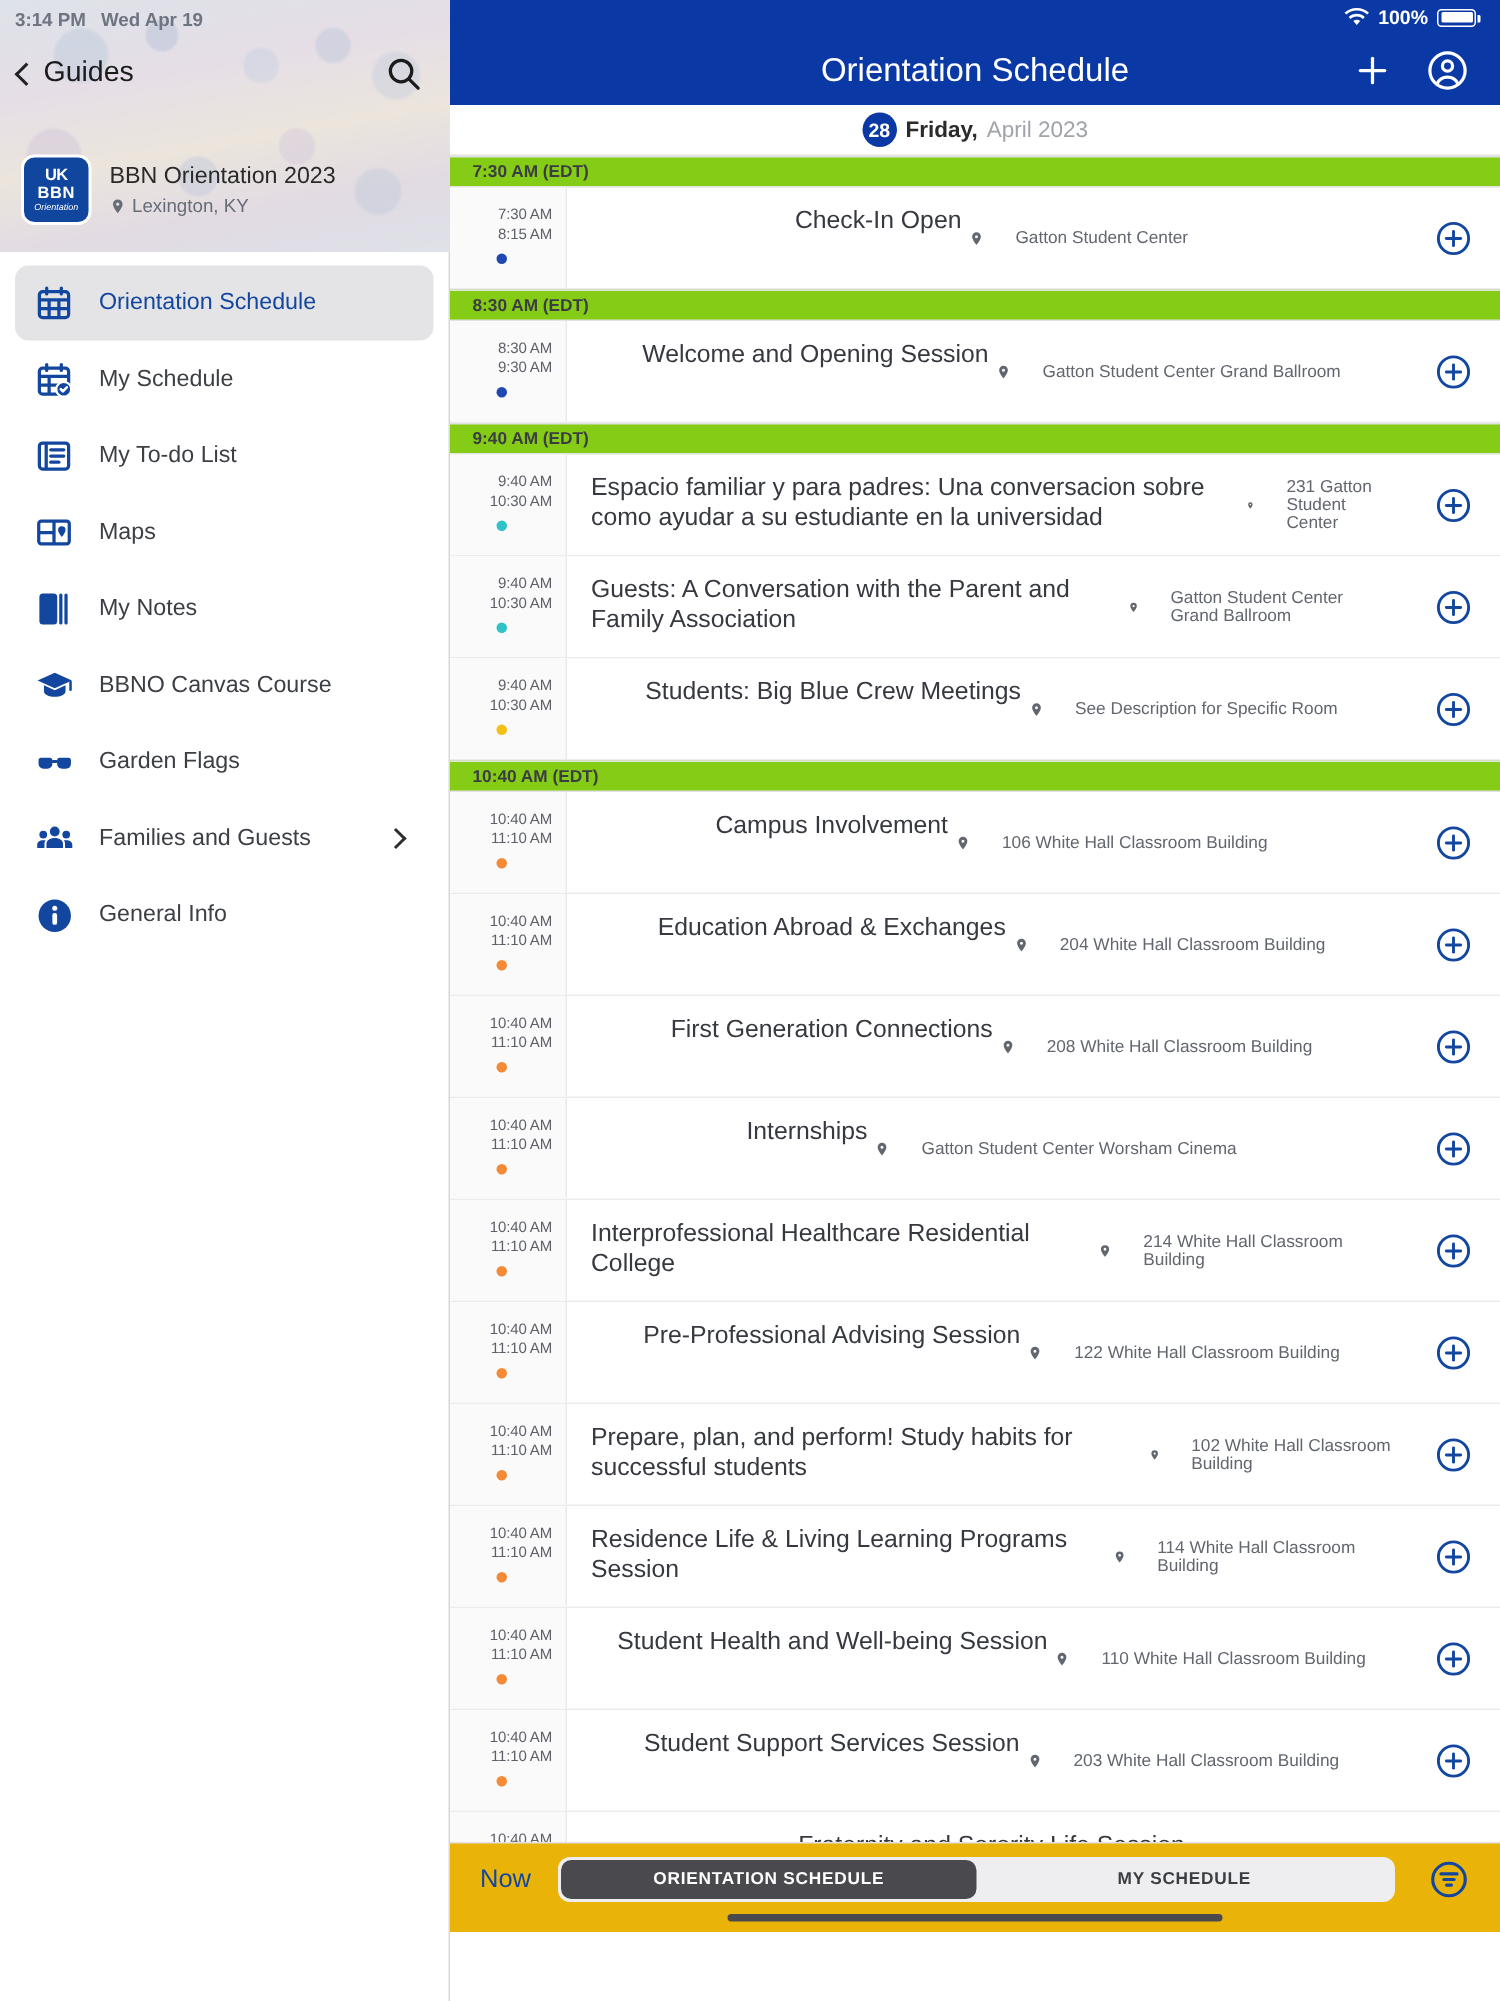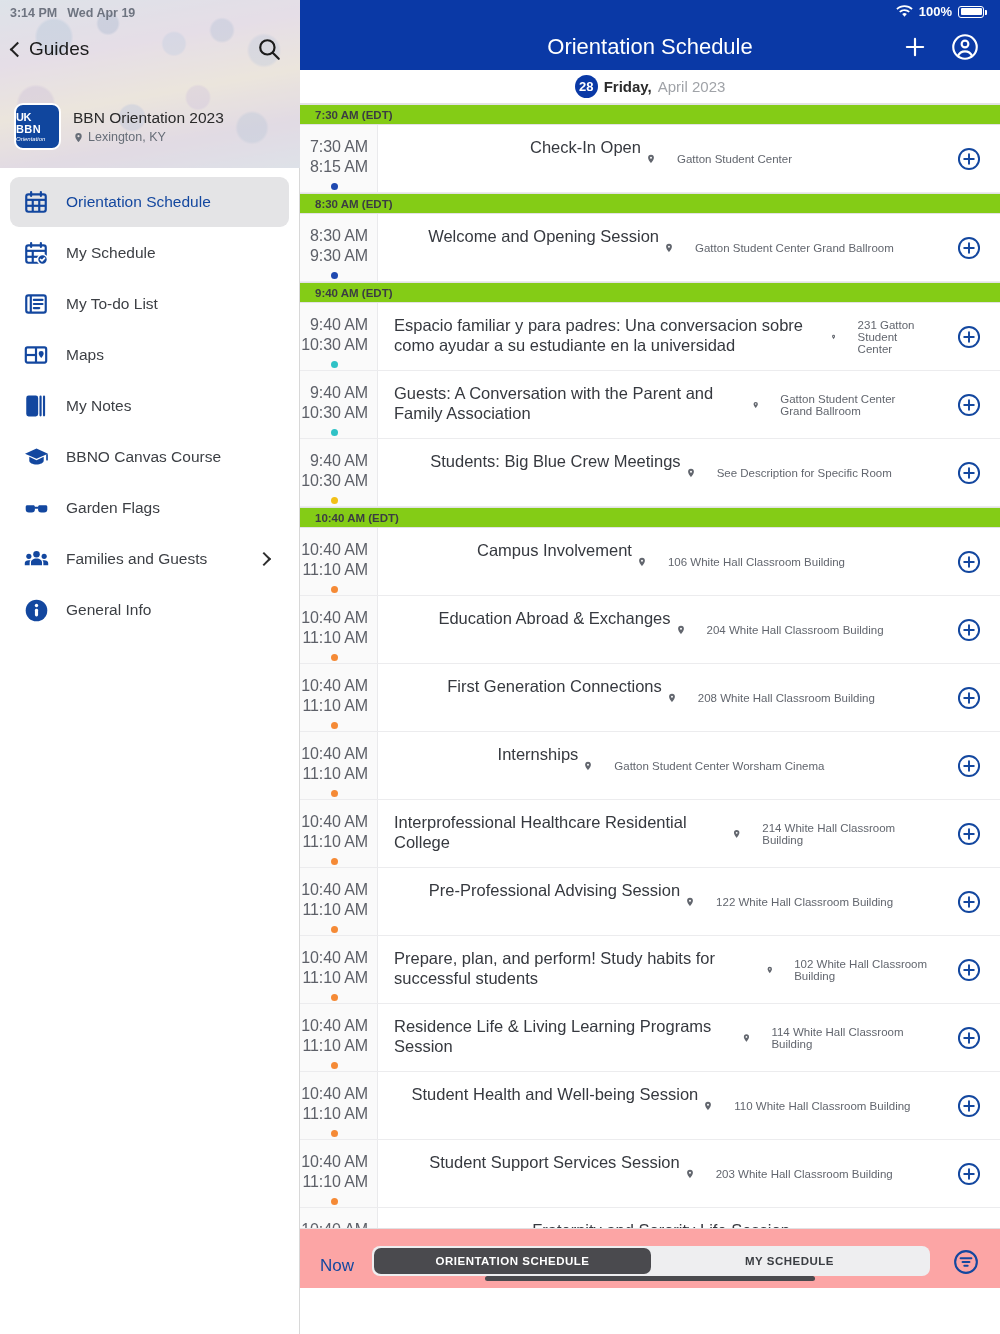--- a/index.html
+++ b/index.html
@@ -60,21 +60,21 @@
   }
   .back-label { font-size: 19px; color: #1b1b1b; }
   .search-ico { width: 26px; height: 26px; cursor: pointer; }
   .event-card {
     position: absolute; bottom: 18px; left: 14px; right: 10px;
     display: flex; align-items: center; gap: 12px; z-index: 5;
   }
   .event-logo {
     width: 47px; height: 47px; border-radius: 9px;
     background: #10469e; border: 2px solid #fff;
-    display: flex; flex-direction: column; justify-content: center;
+    display: flex; flex-direction: column; align-items: center; justify-content: center;
     color: #fff; flex: 0 0 47px; line-height: 1;
   }
   .event-logo .uk { font-size: 11px; font-weight: 700; letter-spacing: -.5px; }
   .event-logo .bbn { font-size: 11px; font-weight: 800; letter-spacing: .4px; margin-top: 1px; }
   .event-logo .ori { font-size: 6px; font-style: italic; margin-top: 1px; }
   .event-meta { display: flex; flex-direction: column; gap: 3px; }
   .event-title { font-size: 15.5px; color: #2a2a2a; font-weight: 400; }
   .event-loc { display: flex; align-items: center; gap: 4px; font-size: 12.5px; color: #666d77; }
 
   .menu { padding: 8px 0 0 0; }
@@ -157,32 +157,32 @@
     border-bottom: 1px solid #ececee;
     cursor: pointer;
   }
   .ev-time {
     width: 78px; flex: 0 0 78px;
     background: #fafafa;
     border-right: 1px solid #eaeaec;
     display: flex; flex-direction: column; align-items: flex-end;
     padding: 13px 9px 0 0; gap: 2px;
   }
-  .ev-time .t { font-size: 16px; color: #5d6068; letter-spacing: -.1px; }
+  .ev-time .t { font-size: 10px; color: #5d6068; letter-spacing: -.1px; }
   .ev-dot { width: 7px; height: 7px; border-radius: 50%; margin-top: 5px; align-self: center; }
   .ev-body { flex: 1; padding: 12px 10px 12px 16px; display: flex; gap: 5px; justify-content: center;}
   .ev-title { font-size: 16.5px; color: #36393f; line-height: 1.22; }
   .ev-loc { display: flex; align-items: center; gap: 21px; font-size: 11.5px; color: #62666e; }
   .ev-add { width: 62px; flex: 0 0 62px; display: flex; align-items: center; justify-content: center; }
   .add-ico { width: 26px; height: 26px; cursor: pointer; }
 
   .bottombar {
     position: absolute; bottom: 0; left: 0; right: 0; height: 60px;
-    background: #fca5a5; border-top: 1px solid #e1e1e3;
-    display: flex; align-items: flex-end; padding: 0 20px 12px 20px;
+    background: #eab308; border-top: 1px solid #e1e1e3;
+    display: flex; align-items: center; padding: 0 20px 12px 20px;
     gap: 14px;
   }
   .now-btn { font-size: 17px; color: #13479f; cursor: pointer; padding-right: 4px; }
   .segctl {
     flex: 1; height: 30px; background: #eeeef0; border-radius: 8px;
     display: flex; align-items: center; padding: 2px; max-width: 558px;
   }
   .seg {
     flex: 1; height: 26px; border-radius: 7px;
     display: flex; align-items: center; justify-content: center;

